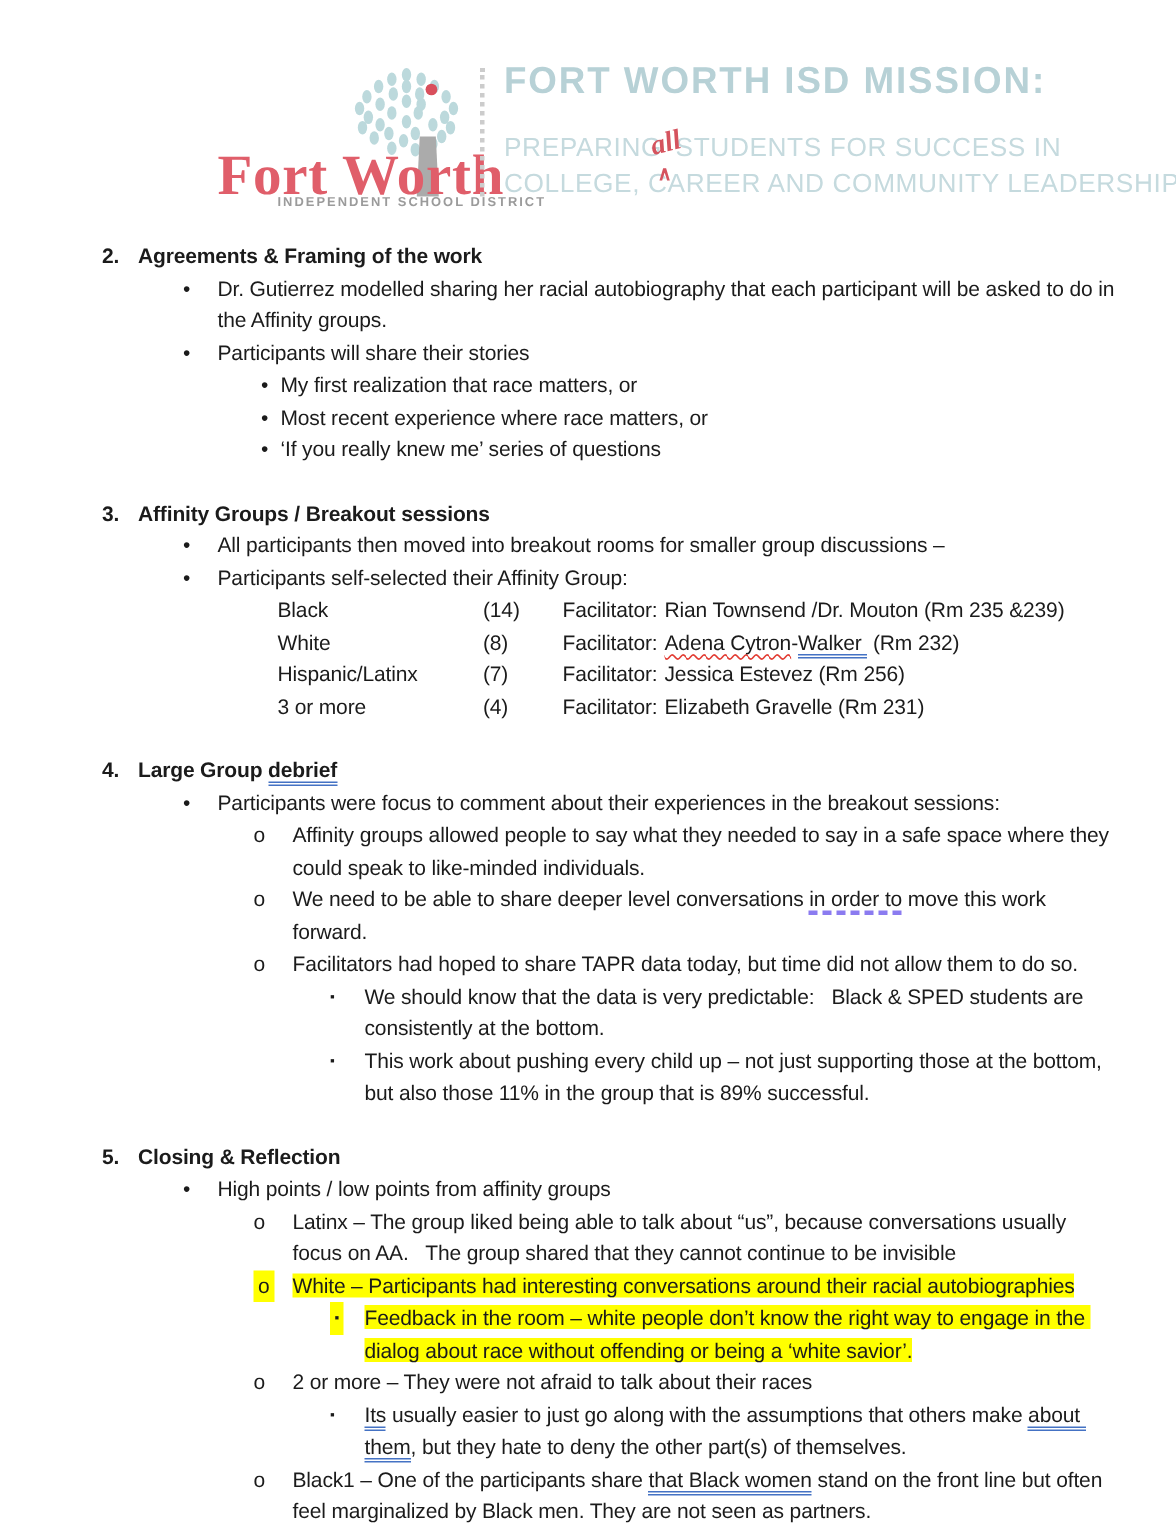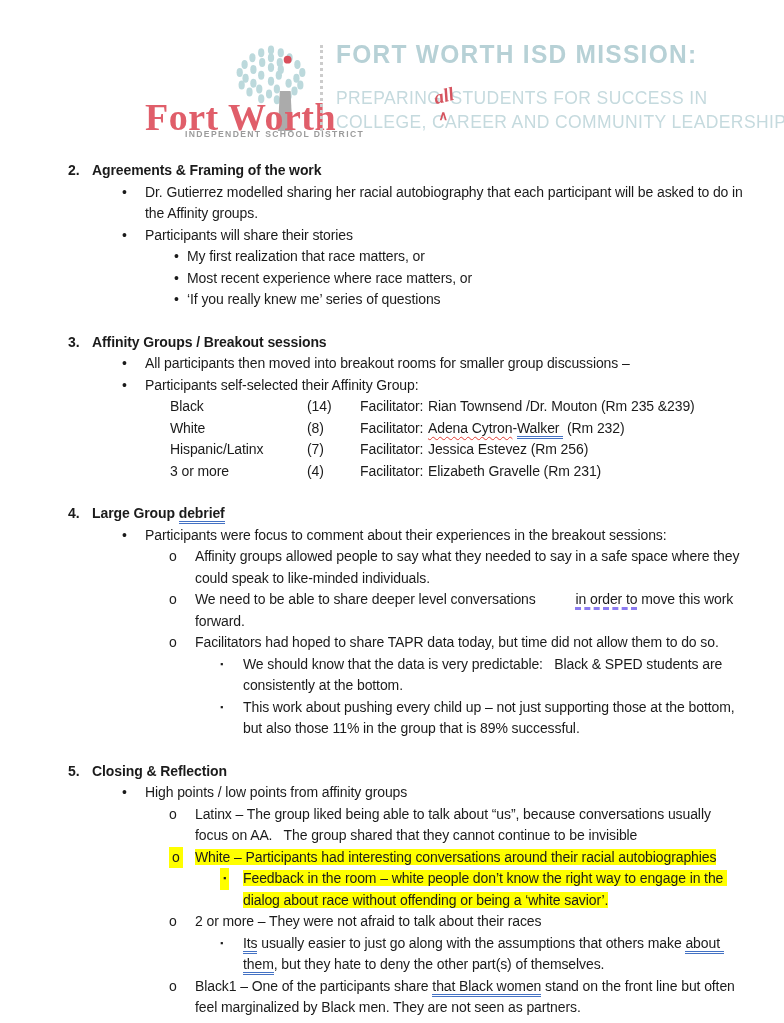--- a/index.html
+++ b/index.html
@@ -47,27 +47,27 @@
   .l1 > .mk { position:absolute; left:122px; }
   .s2sub { padding-left:187px; }
   .s2sub > .mk { position:absolute; left:174px; }
   .l2 { padding-left:195px; }
   .l2 > .mk { position:absolute; left:169px; }
   .l3 { padding-left:243px; }
   .l3 > .mk { position:absolute; left:220px; font-size:9px; }
   .txt, .mk, .cell, .seg { white-space:pre-wrap; }
   
   .grp-row { display:flex; line-height:21.5px; padding-left:170px; }
-  .grp-name { width:137px; }
+  .grp-name { width:137px;margin-left:15px; }
   .grp-count { width:53px; }
   .grp-label { width:68px; }
   
   .u-dbl { border-bottom:3px double #4472c4; }
   .u-wavy { text-decoration:underline wavy #e23b32; text-decoration-thickness:1px; text-underline-offset:3px; text-decoration-skip-ink:none; }
-  .u-dash { border-bottom:3px dashed #8b7bf0;margin-left:36px; }
+  .u-dash { border-bottom:3px dashed #8b7bf0; }
   .hl { background:#ffff00; }
   .mk.hl { padding:0 3px 0 3px; }
 </style>
 </head>
 <body>
 
 <div class="page">
 
   <div class="header">
     <div class="logo">

